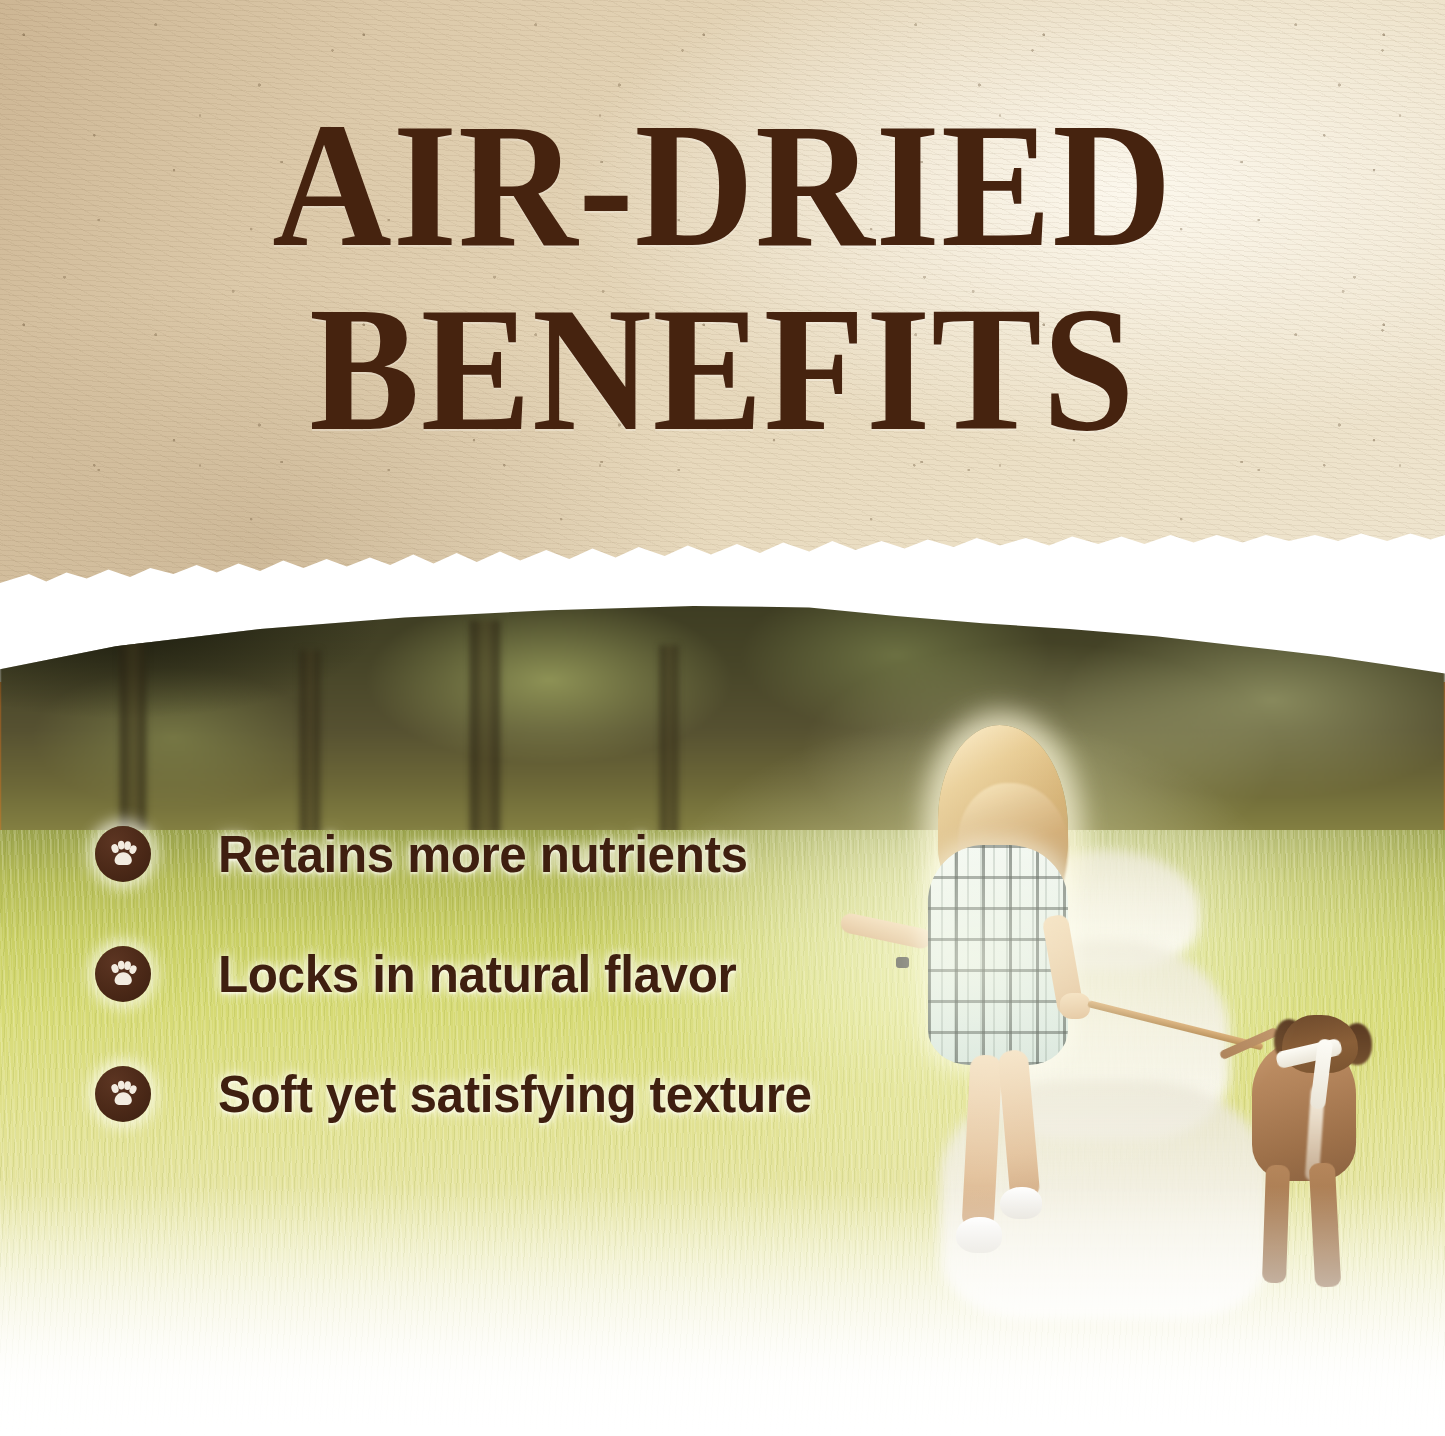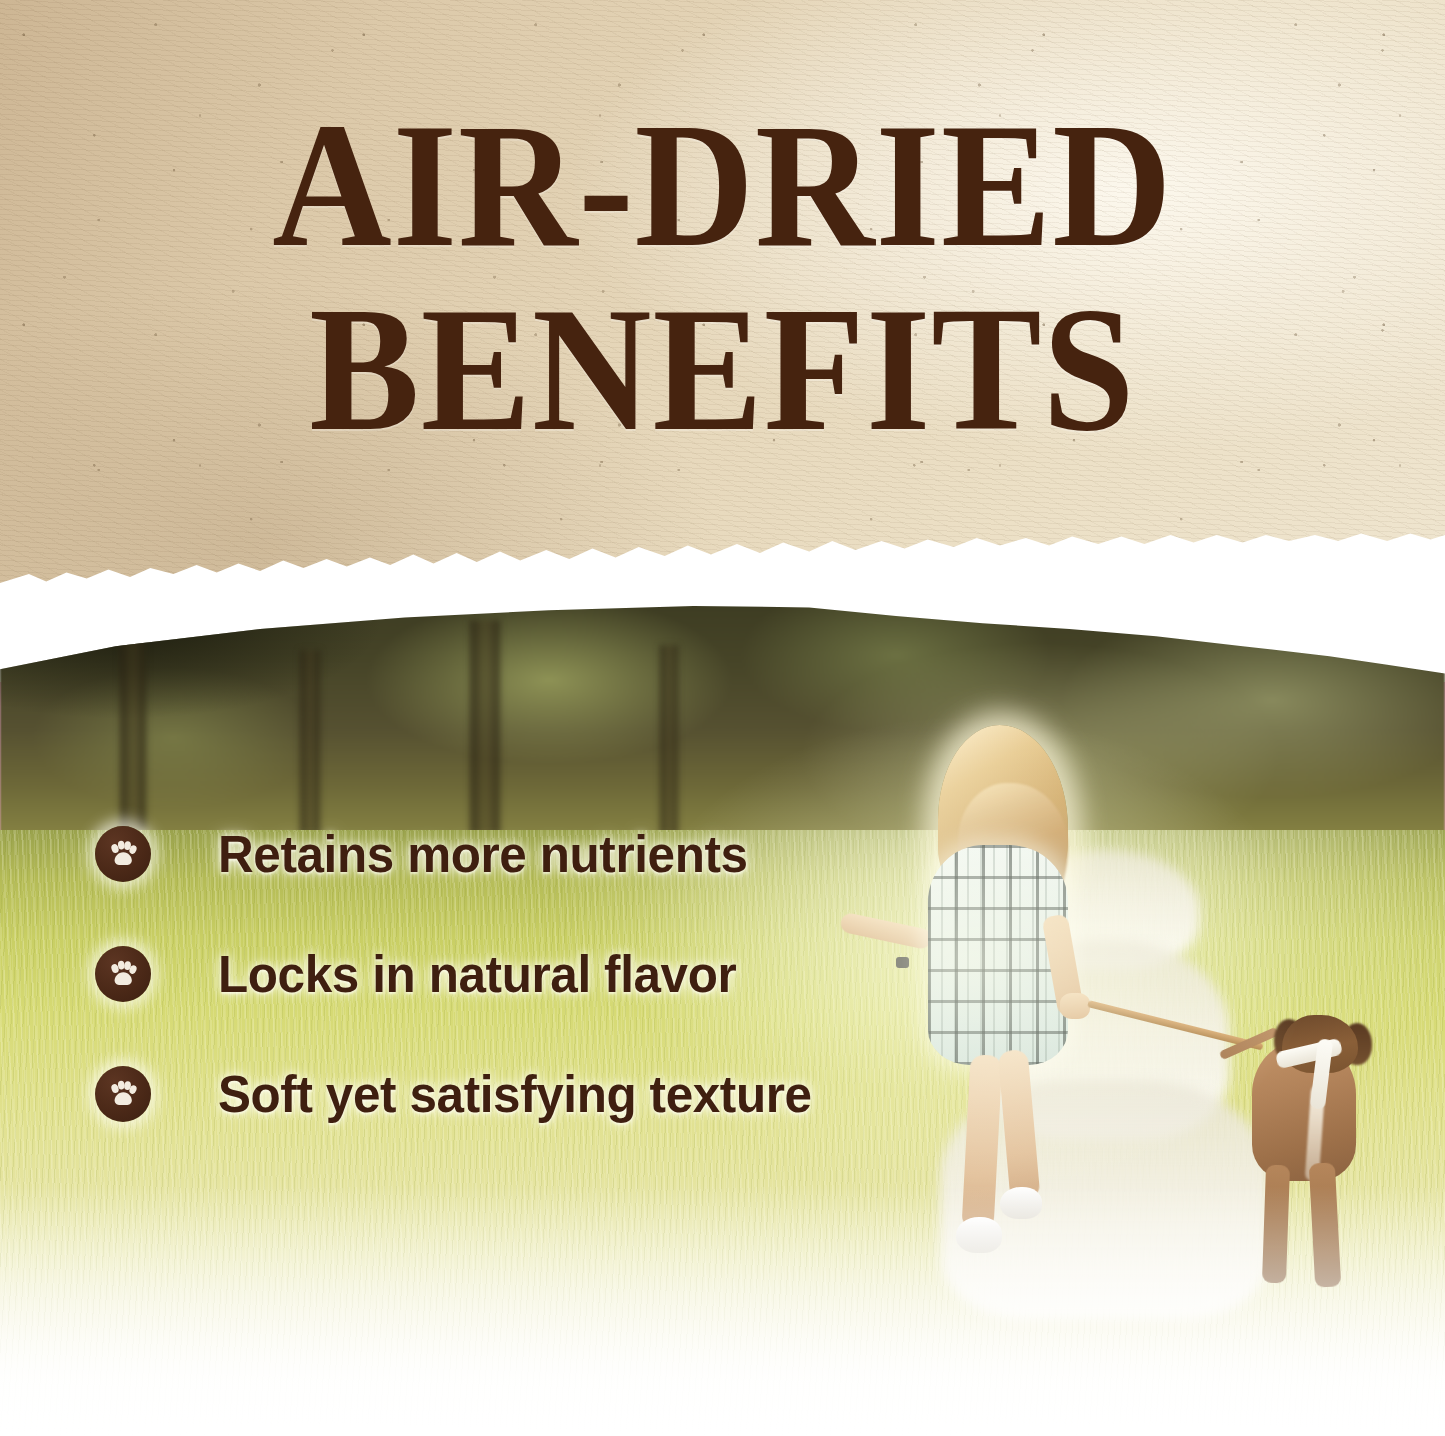--- a/index.html
+++ b/index.html
@@ -2,21 +2,21 @@
 <html><head>
 <meta charset="utf-8">
 <style>
   html,body{margin:0;padding:0;background:#fff;}
   body{font-family:"Liberation Sans",sans-serif;}
 
   #stage{
     position:relative;
     width:1445px;height:1436px;
     overflow:hidden;
-    background:#f9a8d4;
+    background:#f97316;
   }
 
   
   .paper{
     position:absolute;left:0;top:0;width:1445px;height:640px;
     background:
       radial-gradient(ellipse 900px 420px at 78% 30%, rgba(255,252,244,.85) 0%, rgba(255,250,238,0) 62%),
       radial-gradient(ellipse 700px 400px at 18% 85%, rgba(168,140,104,.30) 0%, rgba(168,140,104,0) 65%),
       linear-gradient(118deg,#cdb694 0%,#dcc9a9 22%,#e6d7ba 48%,#ece0c6 72%,#efe5cf 100%);
     overflow:hidden;

